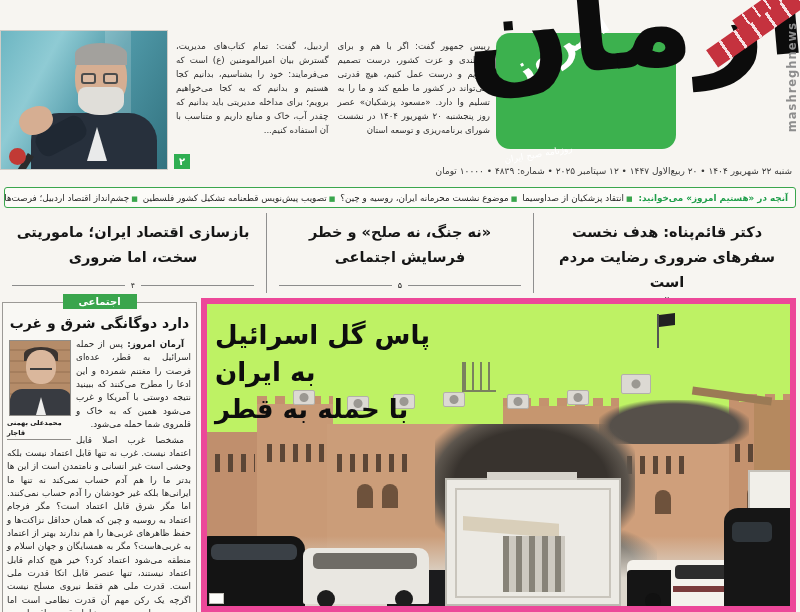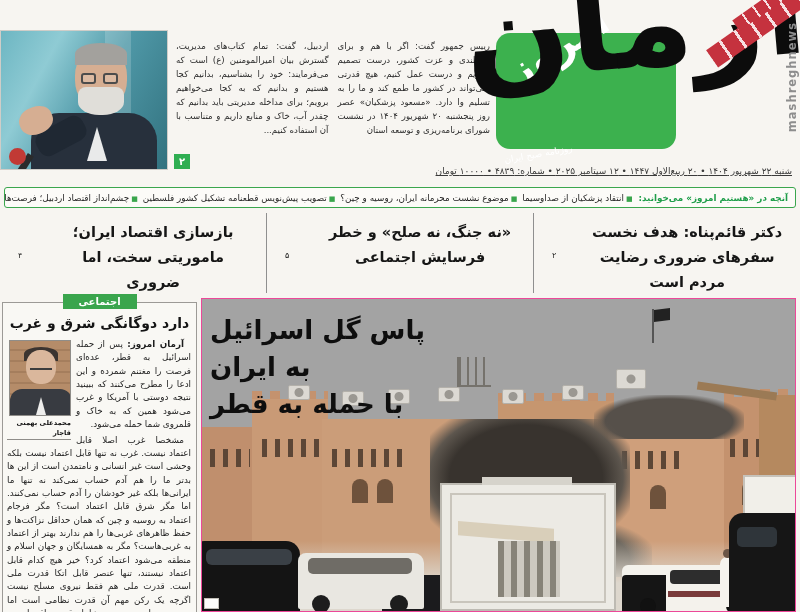--- a/index.html
+++ b/index.html
@@ -55,31 +55,31 @@
   .lead-box { position:absolute; left:172px; top:33px; width:322px; height:137px; }
   .lead-title { direction:rtl; text-align:center; font-size:16.5px; font-weight:700; color:#141414;
                 line-height:1.6; padding-top:3px; }
   .lead-body { direction:rtl; display:flex; gap:9px; margin-top:7px; padding:0 4px; }
   .lead-col { flex:1; font-size:8.6px; line-height:1.62; color:#2c2c2c; text-align:justify; }
   .lead-badge { position:absolute; left:2px; bottom:1px; width:16px; height:15px; background:#2fae52;
                 color:#ffffff; font-size:10px; font-weight:700; text-align:center; line-height:15px; }
 
   
   .dateline { position:absolute; right:8px; top:166px; direction:rtl; font-size:9px; color:#3a3a3a;
-              white-space:nowrap; letter-spacing:.2px;text-decoration:underline; }
+              white-space:nowrap; letter-spacing:.2px; }
   .strip { position:absolute; left:4px; right:4px; top:187px; height:21px; border:1.5px solid #3aa64d;
            border-radius:3px; background:#fcfbf8; display:flex; direction:rtl; align-items:center;
            padding:0 7px; font-size:8.8px; white-space:nowrap; overflow:hidden; }
   .strip-label { color:#1f9e4a; font-weight:700; margin-left:4px; }
   .strip-item { color:#262626; margin-left:3px; }
   .strip-bullet { color:#3aa64d; font-size:7px; margin:0 2px; }
 
   
   .hrow { position:absolute; left:0; right:0; top:213px; height:80px; display:flex; direction:rtl; }
-  .hcol { flex:1; display:flex; flex-direction:row; justify-content:space-between; padding-top:7px; }
+  .hcol { flex:1; display:flex; flex-direction:column; justify-content:space-between; padding-top:7px; }
   .hcol + .hcol { border-right:1px solid #8f8f8f; }
   .htitle { direction:rtl; text-align:center; font-size:14.5px; font-weight:700; color:#161616;
             line-height:1.72; padding:0 14px; }
   .hrule { display:flex; align-items:center; gap:6px; padding:0 12px 3px; }
   .hline { flex:1; height:1px; background:#8c8c8c; }
   .hpage { font-size:8px; color:#222222; }
 
   
   .editorial { position:absolute; left:2px; top:294px; width:195px; bottom:0; }
   .ed-tag { position:absolute; left:50%; transform:translateX(-50%); top:0; width:74px; height:15px;
@@ -91,28 +91,28 @@
   .ed-body { direction:rtl; padding:2px 5px 0 4px; font-size:8.8px; line-height:1.52; color:#1d1d1d; text-align:justify; }
   .ed-photo-wrap { float:left; width:64px; margin:2px 5px 3px 0; }
   .ed-photo { position:relative; width:62px; height:76px; border:1px solid #8f8d89; overflow:hidden;
               background:repeating-linear-gradient(0deg, #b58c69 0 9px, #a57e5d 9px 11px); }
   .a-head { position:absolute; left:16px; top:9px; width:30px; height:34px; background:#dab79c; border-radius:46%; }
   .a-hair { position:absolute; left:14px; top:6px; width:34px; height:14px; background:#3b3430; border-radius:50% 50% 0 0; }
   .a-glasses { position:absolute; left:20px; top:22px; width:22px; height:7px; border-bottom:2px solid #3d3d3d; }
   .a-suit { position:absolute; left:0; bottom:0; width:62px; height:26px; background:#383b41; border-radius:12px 12px 0 0; }
   .a-shirt { position:absolute; left:26px; bottom:0; width:10px; height:18px; background:#eeeeec;
              clip-path:polygon(50% 0, 100% 100%, 0 100%); }
-  .ed-caption { font-size:6.7px; font-weight:700; text-align:right; color:#111; padding:2px 0 1px;
+  .ed-caption { font-size:6.7px; font-weight:700; text-align:left; color:#111; padding:2px 0 1px;
                 border-bottom:1px solid #8f8d89; }
   .ed-body p { margin-bottom:2px; text-indent:7px; }
   .ed-intro { font-weight:700; }
 
   
   .photo-block { position:absolute; left:201px; top:298px; width:595px; height:314px;
-                 border:1px solid #ec4899; background:#a3a3a3; overflow:hidden; }
+                 border:6px solid #ec4899; background:#bef264; overflow:hidden; }
   .main-title { position:absolute; left:8px; top:13px; width:238px; direction:rtl; text-align:left;
                 font-size:26px; font-weight:700; color:#0e0e0e; line-height:1.42; z-index:6; }
   .bld { position:absolute; }
   .b1 { left:0; top:128px; width:55px; height:190px; background:#c08f6d; }
   .b2 { left:50px; top:100px; width:76px; height:218px; background:#c99a76; }
   .b3 { left:120px; top:120px; width:182px; height:198px; background:#cb9d79; }
   .b4 { left:296px; top:102px; width:116px; height:216px; background:#c6966f; }
   .b5 { left:406px; top:126px; width:122px; height:192px; background:#cf9f7b; }
   .b6 { left:522px; top:98px; width:72px; height:220px; background:#c4926e; }
   .crenel { position:absolute; left:0; right:0; top:-8px; height:8px;

